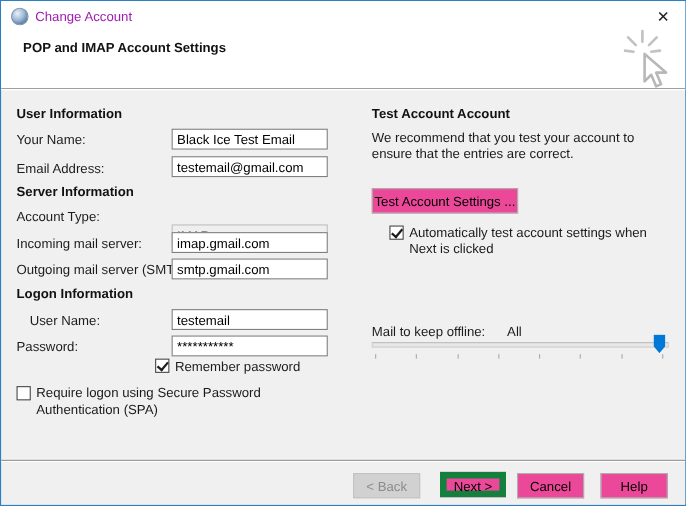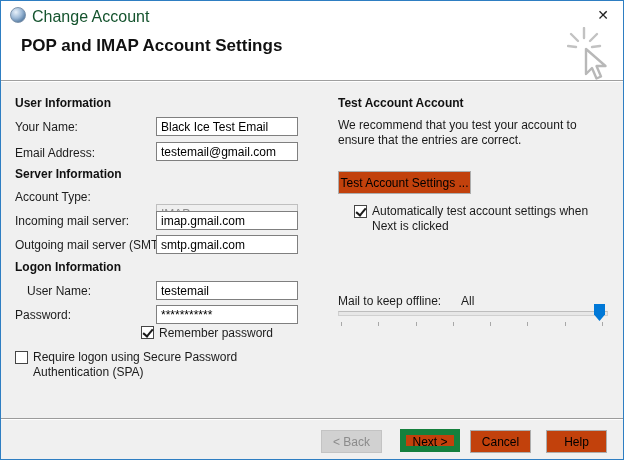--- a/index.html
+++ b/index.html
@@ -10,39 +10,39 @@
     font-size:12px; color:#1a1a1a;
   }
   
   .top-band { position:absolute; left:0; top:0; width:100%; height:81px; background:#fff; }
   .top-band::after { content:""; position:absolute; left:0; bottom:0; width:100%; height:2px;
     background:linear-gradient(#9f9f9f 50%, #ffffff 50%); }
   .titlebar { position:absolute; left:0; top:0; width:100%; height:28px; }
   .dlg-icon { position:absolute; left:9px; top:6px; width:16px; height:16px; border-radius:50%;
     background:radial-gradient(circle at 35% 30%, #e8f1fa, #9db9d6 45%, #5d82a8 75%, #46688c); 
     border:1px solid #7d93ab; }
-  .win-title { position:absolute; left:31px; top:7px; font-size:16px; color:#14532d; }
+  .win-title { position:absolute; left:31px; top:7px; font-size:12px; color:#a21caf; }
   .close-btn { position:absolute; right:11px; top:6px; width:18px; height:18px; text-align:center;
     line-height:17px; font-size:14px; color:#222; cursor:pointer; }
-  .hdr-title { position:absolute; left:20px; top:35px; font-weight:bold; font-size:17px; color:#111; }
+  .hdr-title { position:absolute; left:20px; top:35px; font-weight:bold; font-size:12px; color:#111; }
   .hdr-sub { position:absolute; left:38px; top:53px; color:#222; }
   .cursor-art { position:absolute; right:8px; top:26px; width:48px; height:54px; }
   
   .sect { position:absolute; font-weight:bold; color:#111; }
   .lbl { position:absolute; color:#1c1c1c; }
   .txt { position:absolute; width:142px; height:19px; border:1px solid #7f7f7f; background:#fff;
     font:12px "Liberation Sans", sans-serif; padding:1px 4px; color:#000; }
   .combo { position:absolute; width:142px; height:20px; border:1px solid #bfbfbf; background:#efefef;
     color:#8b8b8b; padding:2px 4px; }
   .combo .chev { position:absolute; right:4px; top:2px; width:12px; height:14px; color:#b5b5b5;
     font-size:11px; line-height:14px; text-align:center; }
   .cb { position:absolute; width:13px; height:13px; background:#fff; border:1px solid #454545; }
   .cb.checked::after { content:""; position:absolute; left:3px; top:0px; width:4px; height:8px;
     border:solid #1b1b1b; border-width:0 2px 2px 0; transform:rotate(40deg); }
-  .btn { position:absolute; height:23px; background:#c2410c; border:1px solid #adadad;
+  .btn { position:absolute; height:23px; background:#ec4899; border:1px solid #adadad;
     font:12px "Liberation Sans", sans-serif; color:#000; text-align:center; cursor:pointer; }
   .btn.default { border:6px solid #15803d; }
   .btn.disabled { background:#d1d1d1; border-color:#c3c3c3; color:#8b8b8b; cursor:default; }
   
   .slider-track { position:absolute; left:337px; top:310px; width:270px; height:5px;
     background:#e7e7e7; border:1px solid #d0d0d0; border-top-color:#bdbdbd; }
   .slider-thumb { position:absolute; left:593px; top:303px; width:11px; height:17px; background:#0078d7;
     clip-path:polygon(0 0, 100% 0, 100% 62%, 50% 100%, 0 62%); cursor:pointer; }
   .slider-ticks { position:absolute; left:340px; top:321px; width:262px; height:5px;
     display:flex; justify-content:space-between; }

